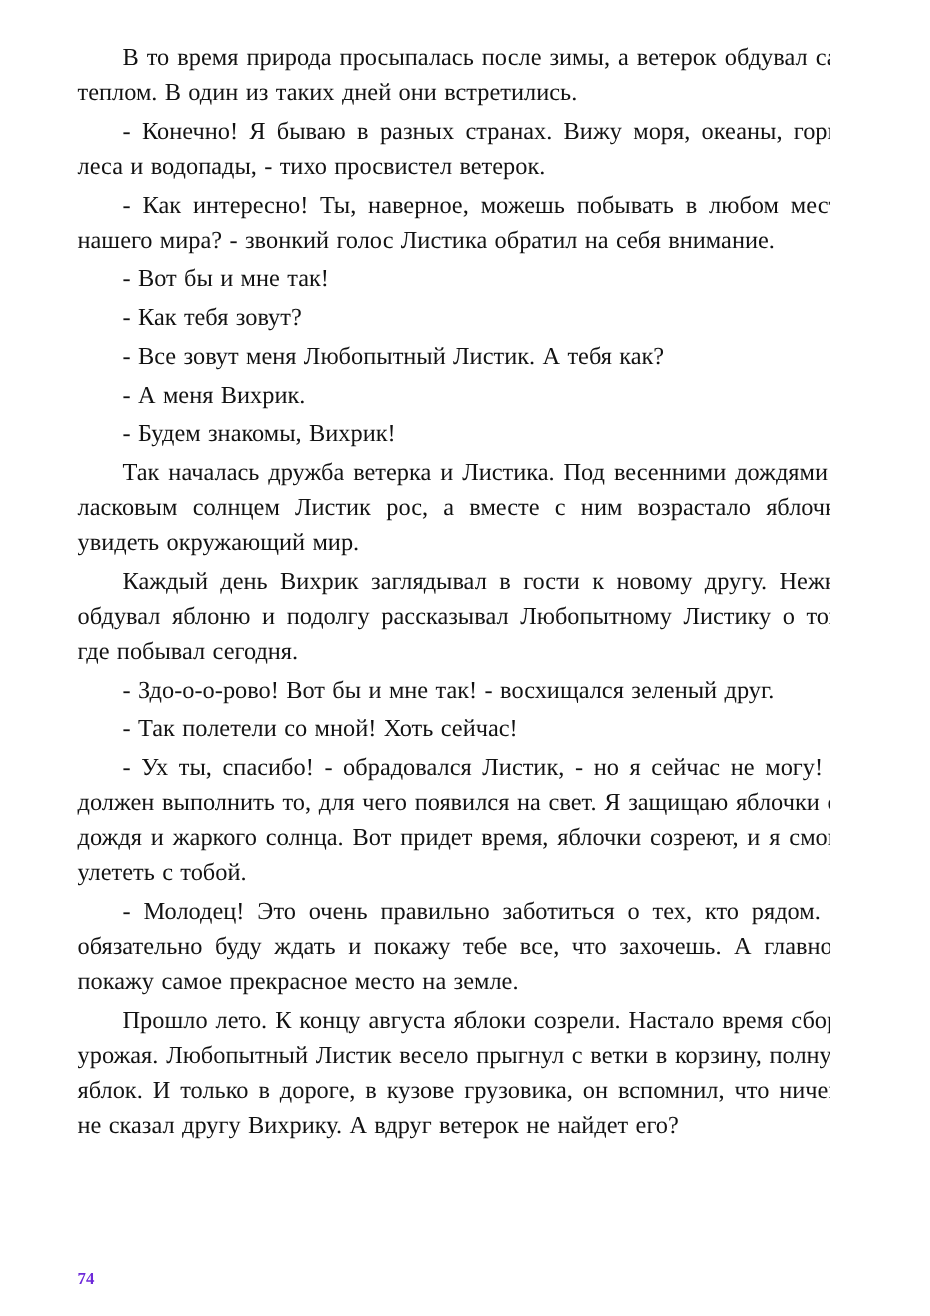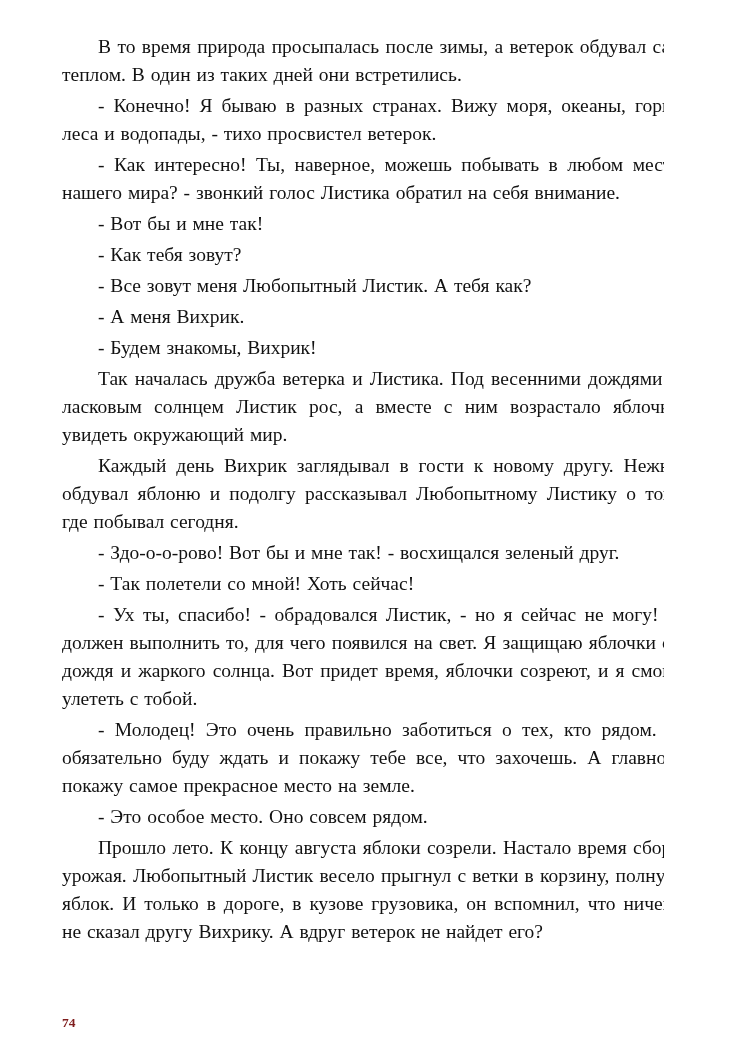--- a/index.html
+++ b/index.html
@@ -31,21 +31,21 @@
     text-align: justify;
     word-spacing: 1px;
     color: #121212;
   }
   .footer-pagenum {
     position: absolute;
     left: 62px;
     top: 1015px;
     font-size: 13.5px;
     font-weight: bold;
-    color: #7f1d1d;
+    color: #6d28d9;
     font-family: "Liberation Serif", serif;
   }
 </style>
 </head>
 <body>
 
 <div class="page">
   <div class="content" id="paragraphs-container">
       <p>В то время природа просыпалась после зимы, а ветерок обдувал сад теплом. В один из таких дней они встретились.</p>
       <p>- Конечно! Я бываю в разных странах. Вижу моря, океаны, горы, леса и водопады, - тихо просвистел ветерок.</p>
@@ -54,17 +54,16 @@
       <p>- Как тебя зовут?</p>
       <p>- Все зовут меня Любопытный Листик. А тебя как?</p>
       <p>- А меня Вихрик.</p>
       <p>- Будем знакомы, Вихрик!</p>
       <p>Так началась дружба ветерка и Листика. Под весенними дождями и ласковым солнцем Листик рос, а вместе с ним возрастало яблочки увидеть окружающий мир.</p>
       <p>Каждый день Вихрик заглядывал в гости к новому другу. Нежно обдувал яблоню и подолгу рассказывал Любопытному Листику о том, где побывал сегодня.</p>
       <p>- Здо-о-о-рово! Вот бы и мне так! - восхищался зеленый друг.</p>
       <p>- Так полетели со мной! Хоть сейчас!</p>
       <p>- Ух ты, спасибо! - обрадовался Листик, - но я сейчас не могу! Я должен выполнить то, для чего появился на свет. Я защищаю яблочки от дождя и жаркого солнца. Вот придет время, яблочки созреют, и я смогу улететь с тобой.</p>
       <p>- Молодец! Это очень правильно заботиться о тех, кто рядом. Я обязательно буду ждать и покажу тебе все, что захочешь. А главное, покажу самое прекрасное место на земле.</p>
-      <p>- Это особое место. Оно совсем рядом.</p>
       <p>Прошло лето. К концу августа яблоки созрели. Настало время сбора урожая. Любопытный Листик весело прыгнул с ветки в корзину, полную яблок. И только в дороге, в кузове грузовика, он вспомнил, что ничего не сказал другу Вихрику. А вдруг ветерок не найдет его?</p>
     </div>
   <div class="footer-pagenum">74</div>
 </div>
 
 </body></html>

